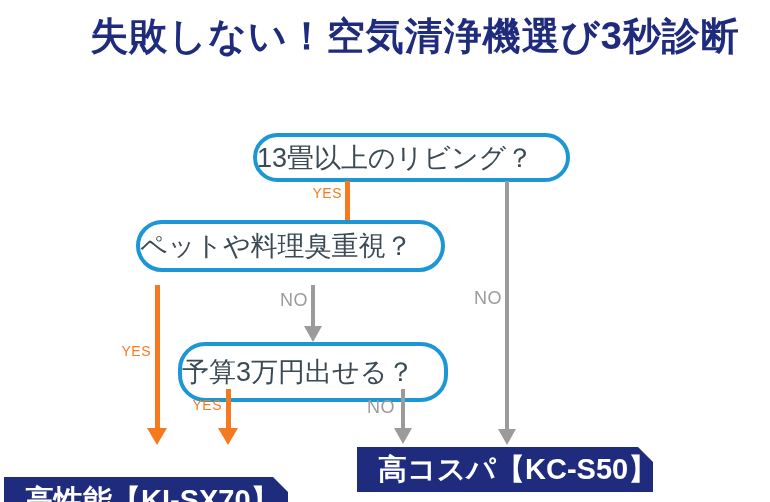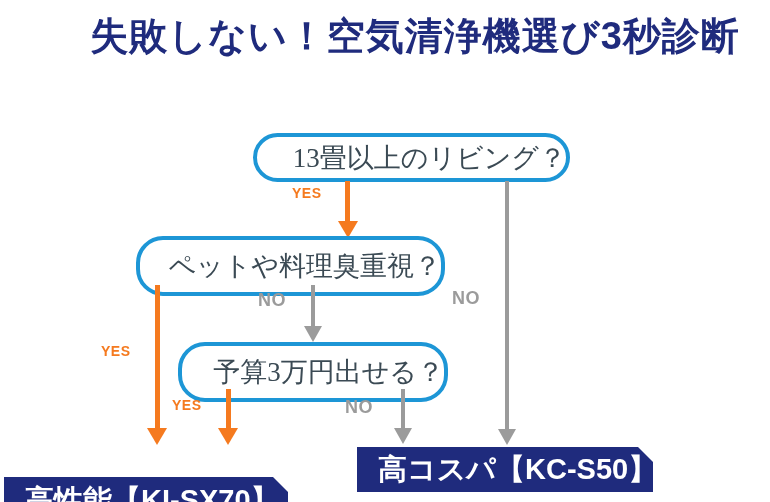--- a/index.html
+++ b/index.html
@@ -16,31 +16,31 @@
     font-family:"Liberation Sans","DejaVu Sans",sans-serif;overflow:hidden;padding-left:48px;
   }
   .title{
     position:absolute;left:80px;top:16px;width:670px;margin:0;
     text-align:center;font-size:38px;font-weight:bold;letter-spacing:1px;
     color:var(--navy);line-height:1.1;white-space:nowrap;
   }
   .qnode{
     position:absolute;box-sizing:border-box;background:#fff;
     border:4px solid var(--blue);border-radius:27px;
-    display:flex;align-items:center;justify-content:flex-end;
-    font-size:27px;color:var(--node-text);white-space:nowrap;font-family:Liberation Serif, serif;
+    display:flex;align-items:center;justify-content:flex-start;
+    font-size:27px;color:var(--node-text);white-space:nowrap;
   }
   .vline{position:absolute;}
   .vline.orange{width:5px;background:var(--orange);}
   .vline.gray{width:4px;background:var(--gray);}
   .ahead{position:absolute;width:0;height:0;}
   .ahead.orange{border-left:10px solid transparent;border-right:10px solid transparent;border-top:17px solid var(--orange);}
   .ahead.gray{border-left:9px solid transparent;border-right:9px solid transparent;border-top:16px solid var(--gray);}
   .edge-label{
-    position:absolute;font-weight:bold;letter-spacing:.5px;line-height:1;
+    position:absolute;font-weight:normal;text-align:right;letter-spacing:.5px;line-height:1;
   }
   .edge-label.yes{color:var(--orange);font-size:14px;}
   .edge-label.no{color:var(--gray);font-size:18px;}
   .result{
     position:absolute;box-sizing:border-box;background:var(--navy);color:#fff;
     display:flex;align-items:center;padding-left:21px;
     font-size:29px;font-weight:bold;white-space:nowrap;
     clip-path:polygon(0 0,calc(100% - 15px) 0,100% 15px,100% 100%,0 100%);
   }
 </style>
@@ -56,21 +56,21 @@
   </div>
 
   <div class="vline orange" style="left:345px;top:181px;height:42px;"></div>
   <div class="ahead orange" style="left:338px;top:221px;"></div>
   <span class="edge-label yes" style="left:292px;top:186px;width:50px;">YES</span>
 
   <div class="vline gray" style="left:505px;top:181px;height:249px;"></div>
   <div class="ahead gray" style="left:498px;top:429px;"></div>
   <span class="edge-label no" style="left:452px;top:289px;width:50px;">NO</span>
 
-  <div class="qnode" style="left:136px;top:236px;width:309px;height:60px;">
+  <div class="qnode" style="left:136px;top:220px;width:309px;height:52px;">
     <span>ペットや料理臭重視？</span>
   </div>
 
   <div class="vline orange" style="left:155px;top:285px;height:144px;"></div>
   <div class="ahead orange" style="left:147px;top:428px;"></div>
   <span class="edge-label yes" style="left:101px;top:344px;width:50px;">YES</span>
 
   <div class="vline gray" style="left:311px;top:285px;height:42px;"></div>
   <div class="ahead gray" style="left:304px;top:326px;"></div>
   <span class="edge-label no" style="left:258px;top:291px;width:50px;">NO</span>

